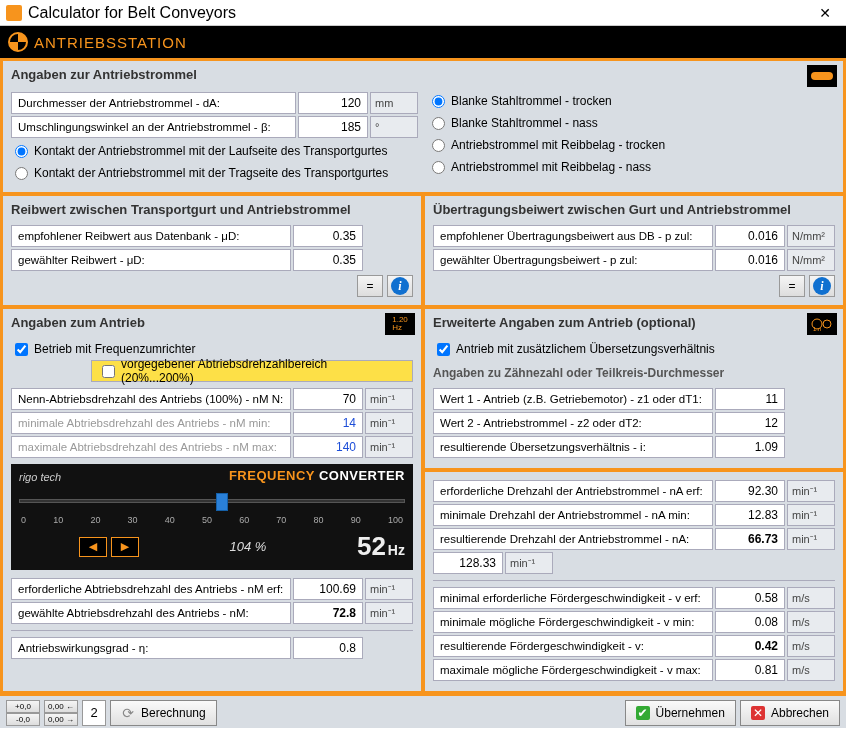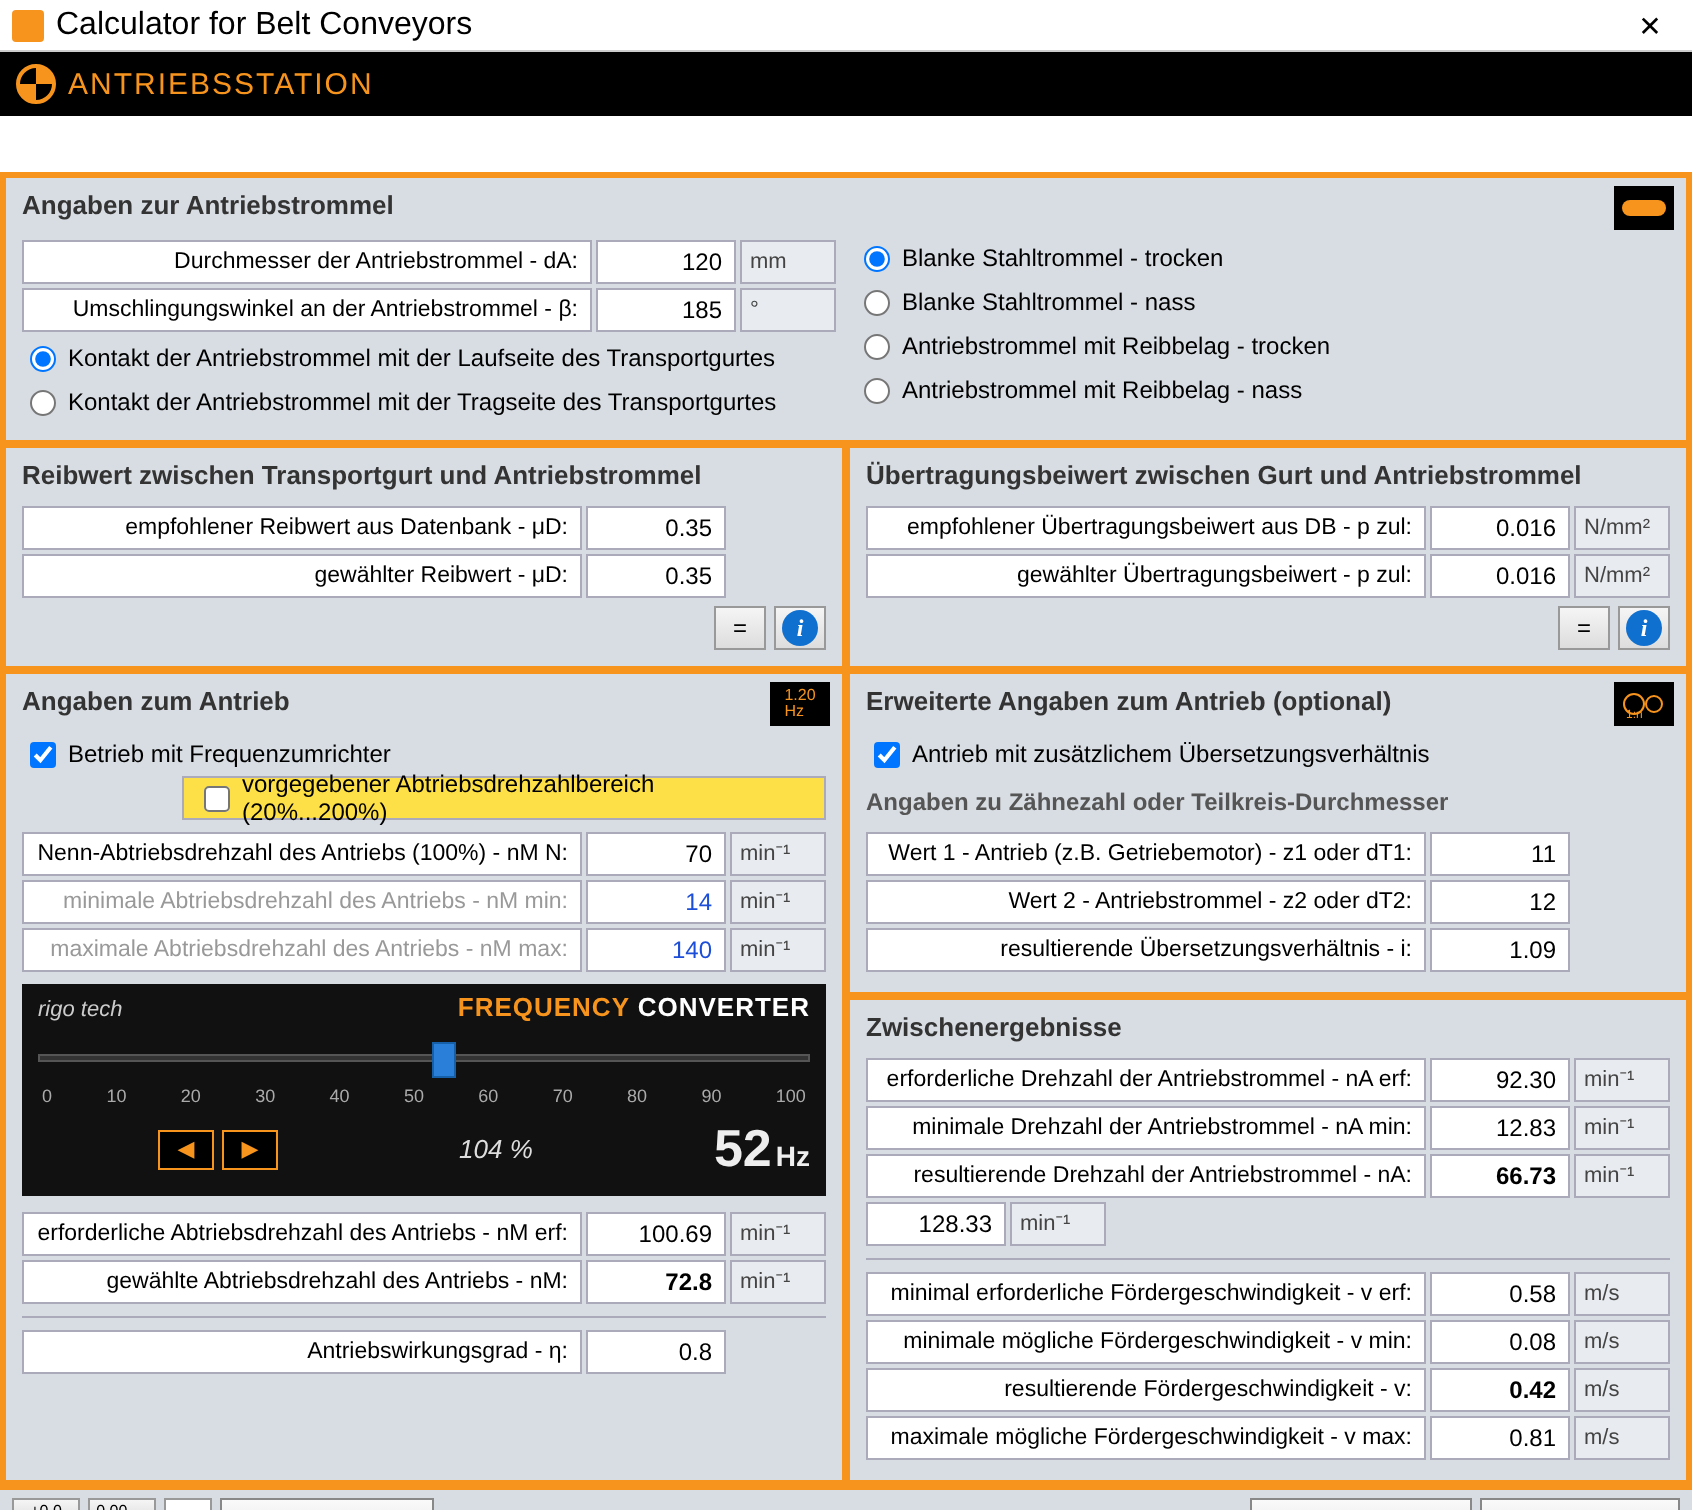--- a/index.html
+++ b/index.html
@@ -3,26 +3,26 @@
 <meta charset="utf-8">
 <style>
   * { box-sizing: border-box; margin: 0; padding: 0; font-family: "Segoe UI", Arial, sans-serif; }
   body { background: #fff; font-size: 12px; width: 846px; }
   .titlebar { height: 26px; display: flex; align-items: center; padding: 0 6px; border-bottom: 1px solid #ccc; }
   .titlebar .appicon { width: 16px; height: 16px; background: #F7941D; border-radius: 2px; margin-right: 6px; }
   .titlebar .title { flex: 1; font-size: 16px; }
   .titlebar .close { width: 30px; text-align: center; cursor: pointer; font-size: 14px; }
   .header { background:#000000; color:#F7941D; height:32px; display:flex; align-items:center; padding:0 8px; font-size:15px; letter-spacing:1px; }
   .header svg { margin-right:6px; }
-  .content { background:#F7941D; padding:2px; display:grid; grid-template-columns: 1fr 1fr; gap:2px;margin-top:28px; }
+  .content { background:#F7941D; padding:2px; display:grid; grid-template-columns: 1fr 1fr; gap:2px; }
   .panel { background:#d8dde3; border:1px solid #F7941D; padding:6px 8px 8px 8px; position:relative; }
   .panel h3 { font-size:13px; font-weight:bold; color:#333; margin-bottom:8px; }
   .panel h3.sub { font-size:12px; color:#555; margin-top:6px; }
   .row { display:flex; align-items:center; height:22px; margin:2px 0; gap:2px; }
-  .row .label { flex:1; background:#fff; border:1px solid #aab; padding:0 6px; height:22px; line-height:20px; text-align:right; font-size:11.5px; overflow:hidden; white-space:nowrap; }
+  .row .label { flex:1; background:#fff; border:1px solid #aab; padding:0 6px; height:22px; line-height:20px; font-size:11.5px; overflow:hidden; white-space:nowrap; }
   .row .label.disabled { color:#999; }
   .row .value { width:70px; background:#fff; border:1px solid #aab; height:22px; line-height:20px; text-align:right; padding:0 6px; font-size:12px; }
   .row .value.bold { font-weight:bold; }
   .row .value.disabled { color:#1d4ed8; }
   .row .unit { width:48px; background:#e8ebef; border:1px solid #aab; height:22px; line-height:20px; text-align:left; padding:0 4px; font-size:11px; color:#444; }
   .row .unit.empty { background:#d8dde3; border:none; }
   .radio-row, .check-row { display:flex; align-items:center; height:22px; padding:0 4px; font-size:12px; gap:6px; }
   input[type=radio], input[type=checkbox] { margin:0; }
   .btnrow { display:flex; justify-content:flex-end; gap:4px; margin-top:4px; }
   .smallbtn { width:26px; height:22px; background:linear-gradient(#f5f5f5,#ddd); border:1px solid #999; font-size:12px; text-align:center; line-height:20px; cursor:pointer; }
@@ -262,21 +262,20 @@
         <div class="unit empty"></div>
       </div>
       <div class="row">
         <div class="label">resultierende Übersetzungsverhältnis - i:</div>
         <div class="value">1.09</div>
         <div class="unit empty"></div>
       </div>
     </div>
 
     <div class="panel">
-      <h3>Zwischenergebnisse</h3>
       <div class="row">
           <div class="label">erforderliche Drehzahl der Antriebstrommel - nA erf:</div>
           <div class="value">92.30</div>
           <div class="unit">min⁻¹</div>
         </div>
       <div class="row">
           <div class="label">minimale Drehzahl der Antriebstrommel - nA min:</div>
           <div class="value">12.83</div>
           <div class="unit">min⁻¹</div>
         </div>

